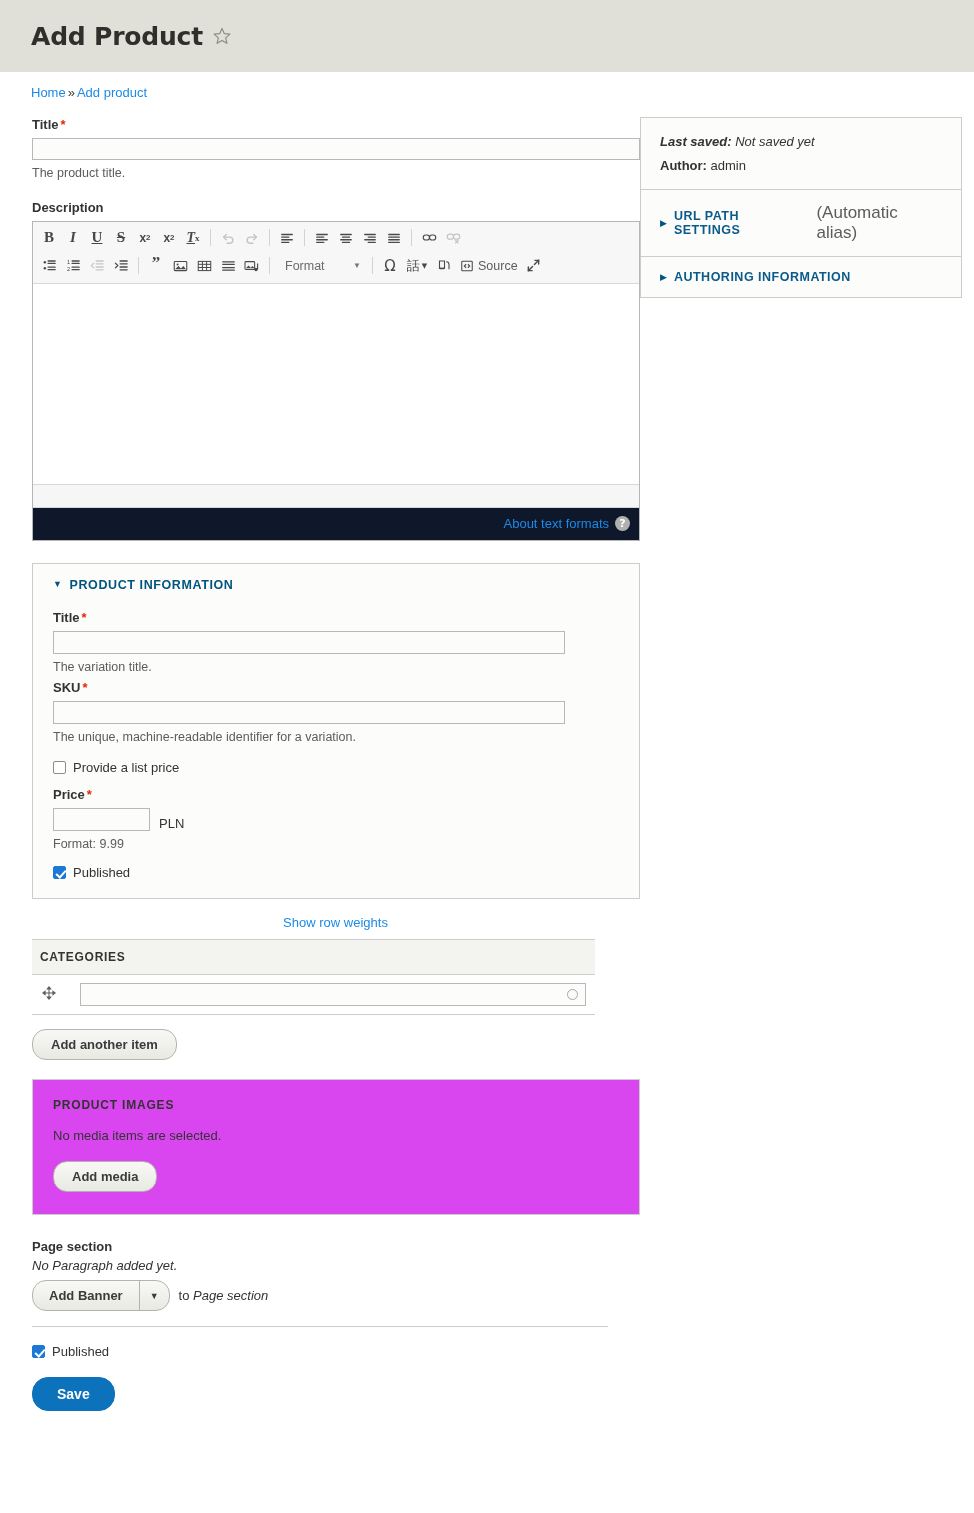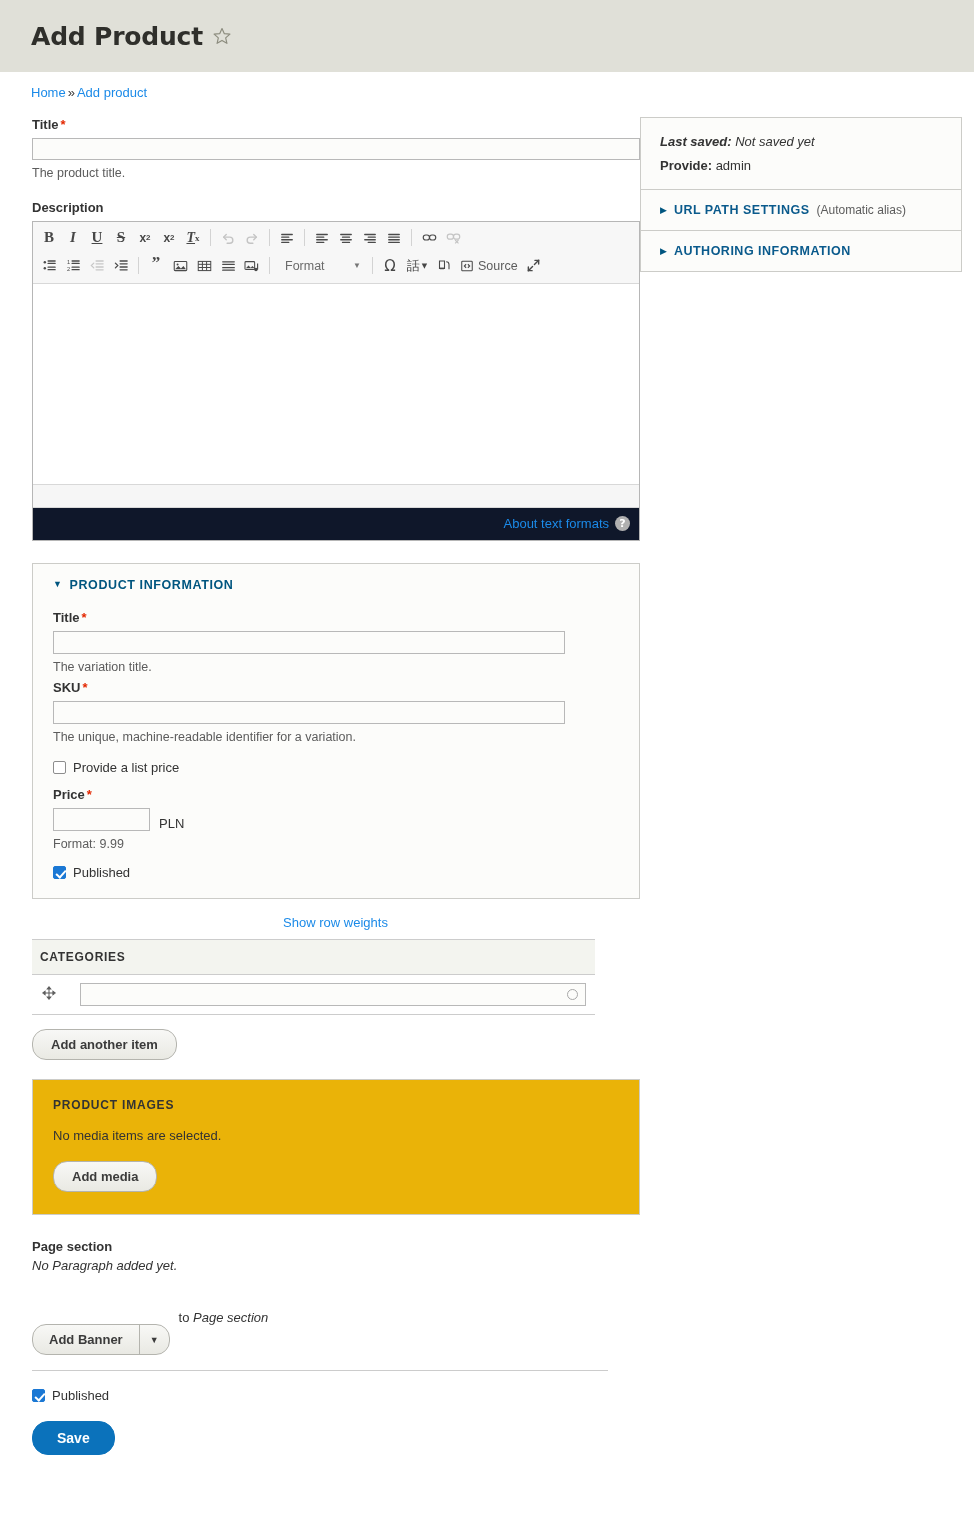--- a/index.html
+++ b/index.html
@@ -290,21 +290,21 @@
     font-size: 14px;
     font-weight: bold;
     color: #fff;
     font-family: inherit;
     cursor: pointer;
   }
 
   
   .media-box {
     border: 1px solid #ccccc8;
-    background: #eab308;
+    background: #d946ef;
     margin-top: 19px;
     padding: 18px 20px 22px 20px;
   }
   .media-label {
     font-size: 12px;
     font-weight: bold;
     letter-spacing: 0.8px;
     text-transform: uppercase;
     color: #333;
     margin-bottom: 16px;
@@ -316,21 +316,20 @@
   .para-title { font-weight: bold; font-size: 13px; color: #333; }
   .para-empty { font-style: italic; font-size: 13px; color: #333; margin-top: 4px; }
   .para-actions { display: flex; align-items: center; gap: 9px; margin-top: 7px; }
   .dropbutton {
     display: inline-flex;
     align-items: stretch;
     border: 1px solid #b4b4ae;
     border-radius: 14px;
     overflow: hidden;
     background: linear-gradient(to bottom, #f8f8f6 0%, #e9e9e3 100%);
-    margin-top: 44px;
   }
   .dropbutton .main {
     padding: 7px 16px;
     font-size: 13px;
     font-weight: bold;
     color: #3b3b3b;
     cursor: pointer;
   }
   .dropbutton .toggle {
     border-left: 1px solid #b4b4ae;
@@ -372,21 +371,21 @@
     gap: 7px;
   }
   .meta-item .mi-label {
     font-size: 12.5px;
     font-weight: bold;
     letter-spacing: 0.5px;
     text-transform: uppercase;
     color: #0a5a8c;
   }
   .meta-item .mi-extra {
-    font-size: 12px;
+    font-size: 17px;
     color: #5c5c5c;
   }
 </style>
 </head>
 <body>
 
 <div class="page">
 
   <div class="page-header">
     <h1 class="page-title">Add Product</h1>
@@ -735,21 +734,21 @@
     </div>
 
     <div class="col-side">
       <div class="meta-box">
         <div class="meta-top">
           <div class="meta-line">
             <b><i>Last saved:</i></b>
             <span class="ital">Not saved yet</span>
           </div>
           <div class="meta-line">
-            <b>Provide:</b>
+            <b>Author:</b>
             <span>admin</span>
           </div>
         </div>
 
         <div class="meta-item">
           <span class="tri">▶</span>
           <span class="mi-label">URL path settings</span>
           <span class="mi-extra">(Automatic alias)</span>
         </div>
 

